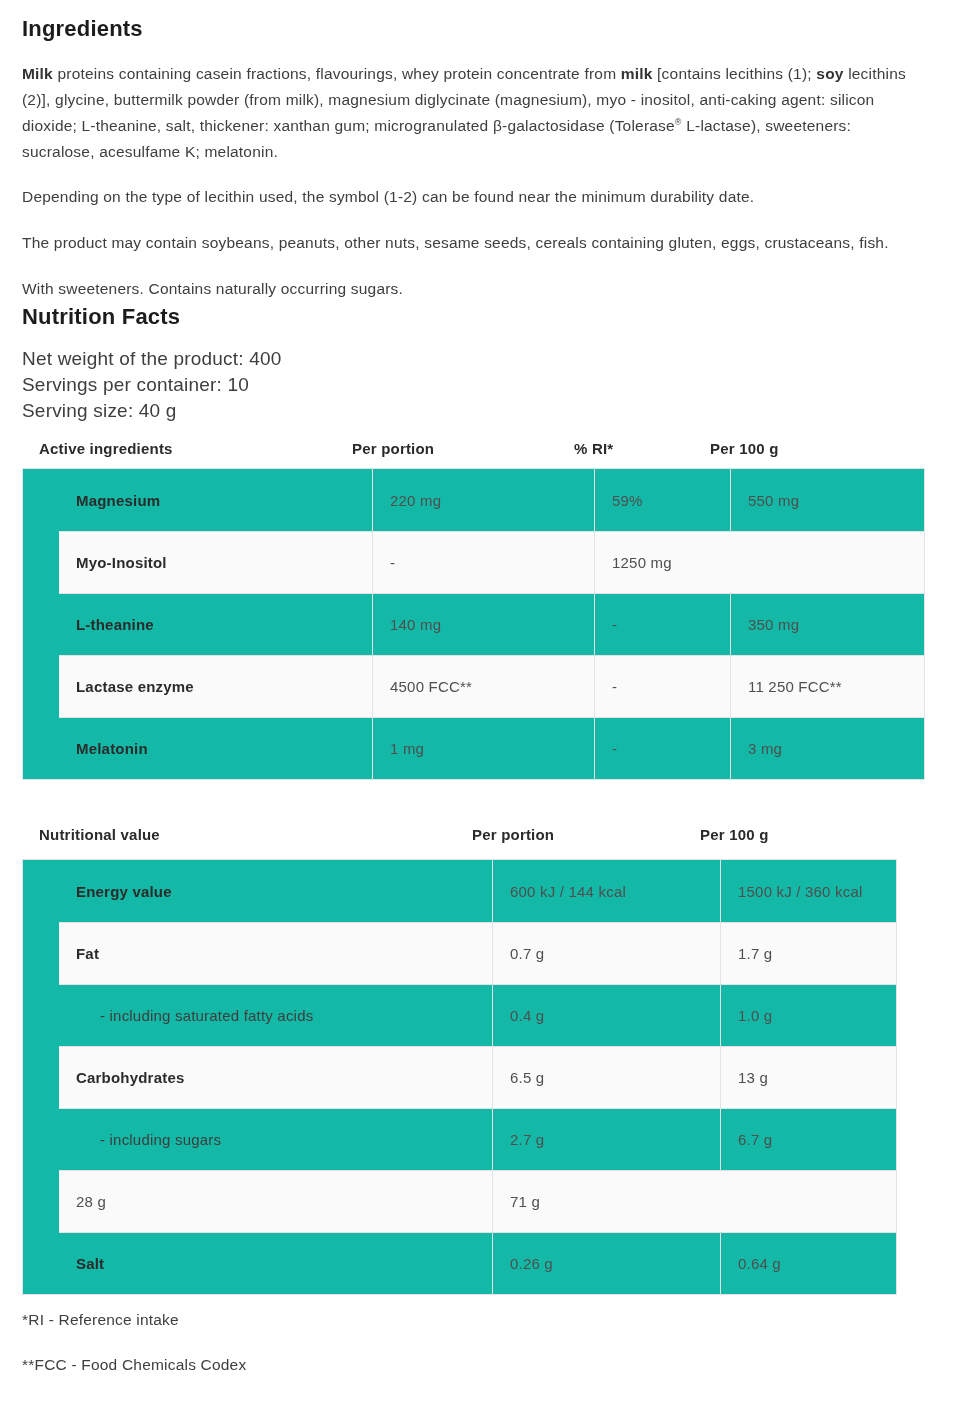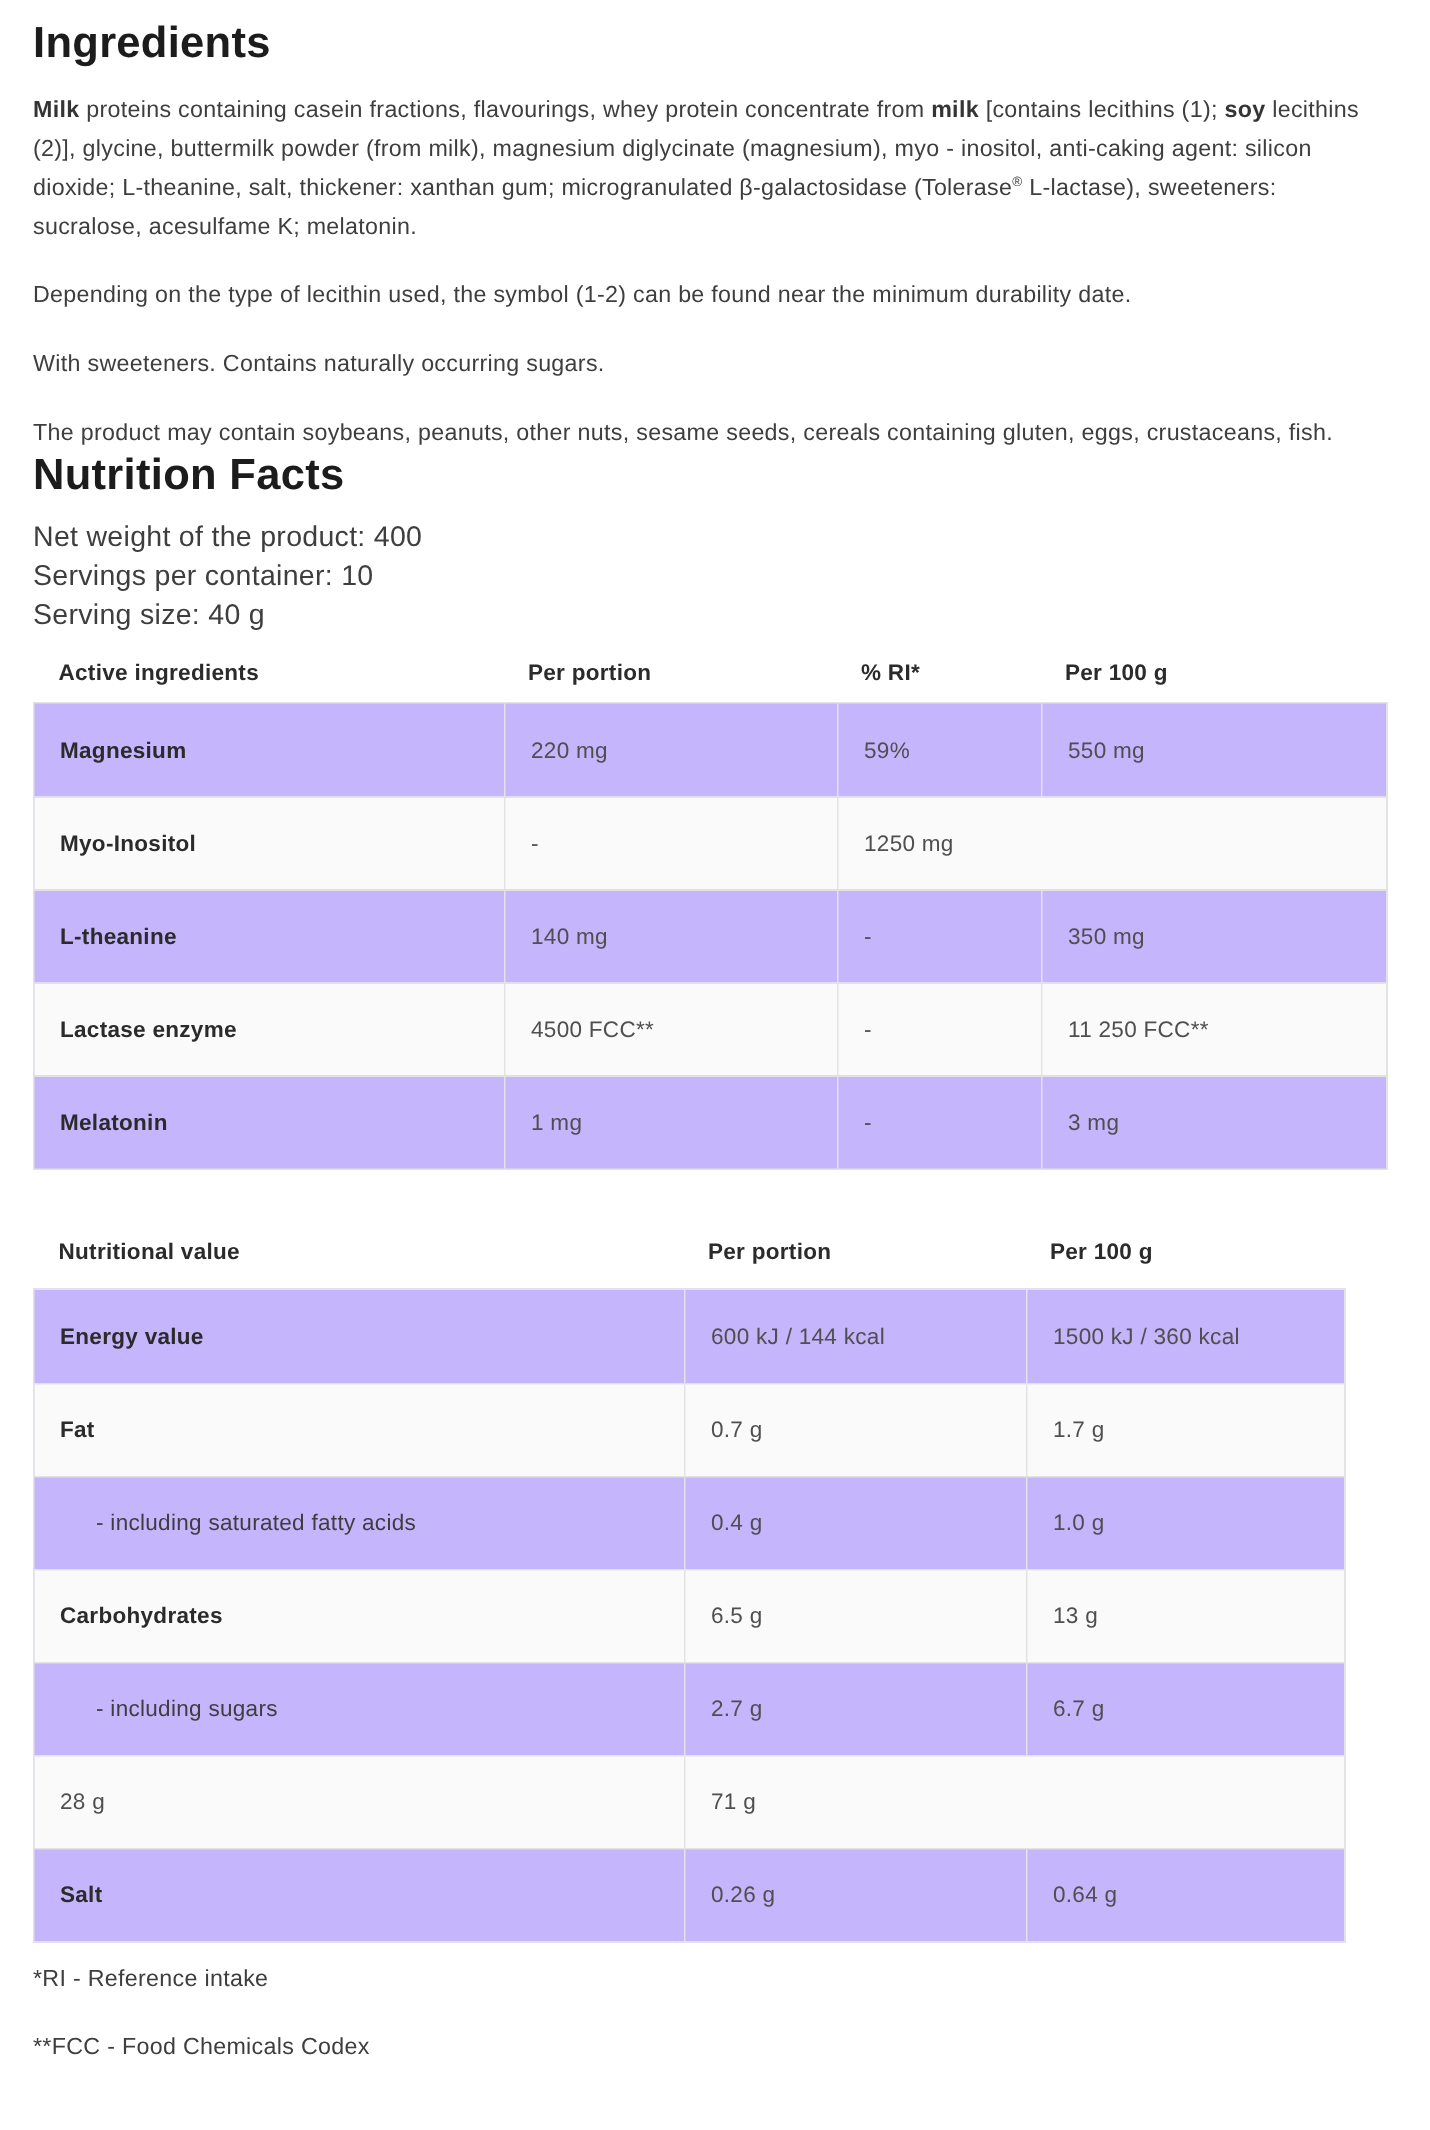--- a/index.html
+++ b/index.html
@@ -16,21 +16,21 @@
     background: var(--c-bg);
     font-family: "Liberation Sans", "DejaVu Sans", sans-serif;
     width: 953px;
   }
   .page {
     width: 953px;
     min-height: 1420px;
     padding: 14px 28px 0 22px;
   }
   h2.section-title {
-    font-size: 29px;
+    font-size: 22px;
     line-height: 30px;
     font-weight: 700;
     color: var(--c-heading);
     letter-spacing: 0.2px;
   }
   .body-text {
     font-size: 15.5px;
     line-height: 26px;
     color: var(--c-body);
     letter-spacing: 0.2px;
@@ -56,21 +56,22 @@
     font-weight: 700;
     font-size: 15px;
     color: var(--c-label);
     letter-spacing: 0.2px;
   }
   .t-head > div { padding-left: 17px; }
   .t-head-1 { margin-top: 16px; grid-template-columns: 313px 222px 136px auto; }
   .t-head-2 { margin-top: 46px; grid-template-columns: 433px 228px auto; }
   .t-box {
     border: 1px solid var(--c-border);
-    background: #c4b5fd;
+    background: #14b8a6;
+    padding-left: 36px;
   }
   .t-box-1 { margin-top: 11px; width: 903px; }
   .t-box-2 { margin-top: 16px; width: 875px; }
   .t-row {
     display: grid;
     height: 62px;
   }
   .t-box-1 .t-row { grid-template-columns: 313px 222px 136px auto; }
   .t-box-2 .t-row { grid-template-columns: 433px 228px auto; }
   .t-row + .t-row { border-top: 1px solid var(--c-border); }
@@ -106,23 +107,23 @@
 <body>
 
 <div class="page">
 
   <h2 class="section-title">Ingredients</h2>
 
   <p class="body-text intro"><b>Milk</b><span> proteins containing casein fractions, flavourings, whey protein concentrate from </span><b>milk</b><span> [contains lecithins (1); </span><b>soy</b><span> lecithins (2)], glycine, buttermilk powder (from milk), magnesium diglycinate (magnesium), myo - inositol, anti-caking agent: silicon dioxide; L-theanine, salt, thickener: xanthan gum; microgranulated β-galactosidase (Tolerase</span><sup>®</sup><span> L-lactase), sweeteners: sucralose, acesulfame K; melatonin.</span></p>
 
   <p class="body-text note-1">Depending on the type of lecithin used, the symbol (1-2) can be found near the minimum durability date.</p>
 
+  <p class="body-text note-2">The product may contain soybeans, peanuts, other nuts, sesame seeds, cereals containing gluten, eggs, crustaceans, fish.</p>
+
   <p class="body-text note-3">With sweeteners. Contains naturally occurring sugars.</p>
-
-  <p class="body-text note-2">The product may contain soybeans, peanuts, other nuts, sesame seeds, cereals containing gluten, eggs, crustaceans, fish.</p>
 
   <h2 class="section-title nutrition-title">Nutrition Facts</h2>
 
   <div class="meta-block">
     <div class="meta-line">Net weight of the product: 400</div>
     <div class="meta-line">Servings per container: 10</div>
     <div class="meta-line">Serving size: 40 g</div>
   </div>
 
   <div class="t-head t-head-1">

